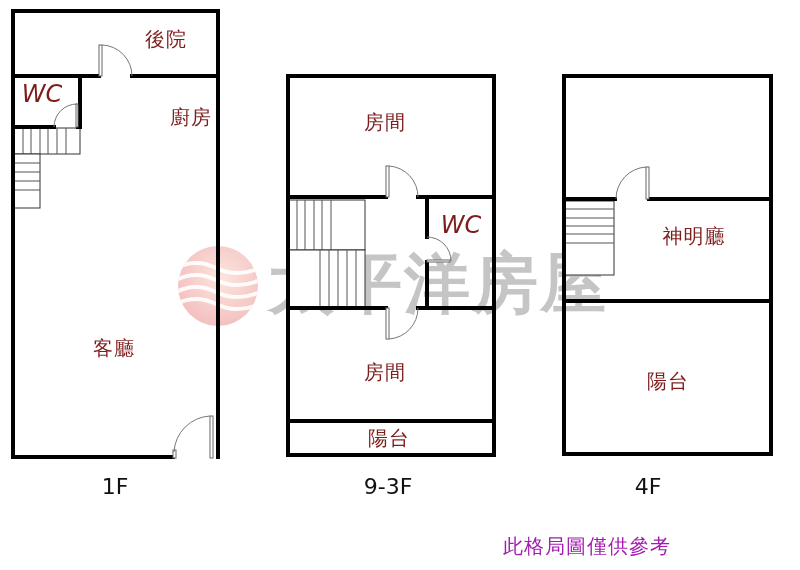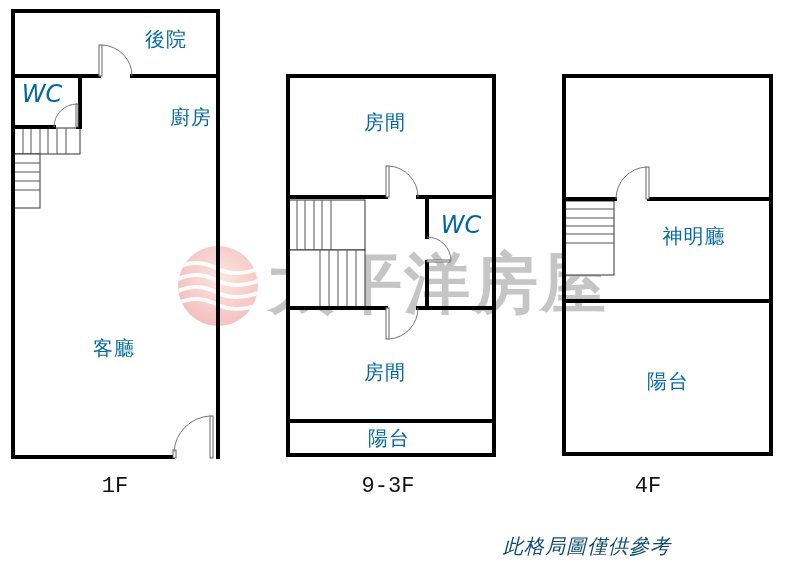--- a/index.html
+++ b/index.html
@@ -4,26 +4,26 @@
   <style>
     html, body { margin: 0; padding: 0; background: #ffffff; }
     body { width: 800px; height: 570px; position: relative; overflow: hidden;
            font-family: "DejaVu Sans", "Liberation Sans", sans-serif; }
     svg.plan { position: absolute; left: 0; top: 0; width: 800px; height: 570px; }
     .wall { stroke: #000; stroke-width: 4; fill: none; stroke-linecap: square; }
     .thin { stroke: #555; stroke-width: 1; fill: none; }
     .stair { stroke: #333; stroke-width: 1; fill: #fff; }
     .door-arc { stroke: #777; stroke-width: 1; fill: none; }
     .door-leaf { stroke: #666; stroke-width: 1; fill: #fff; }
-    .label { position: absolute; color: #0369a1; font-size: 20px; white-space: nowrap;
+    .label { position: absolute; color: #7f1d1d; font-size: 20px; white-space: nowrap;
              transform: translate(-50%, -50%); letter-spacing: 1px; }
     .label.wc { font-size: 24px; letter-spacing: 0; font-style: italic; }
     .floor-label { position: absolute; font-size: 22px; color: #111;
-                   transform: translate(-50%, -50%); font-family: Liberation Mono, monospace; }
-    .note { position: absolute; left: 503px; top: 533px; font-size: 20px; color: #0c4a6e; letter-spacing: 1px; font-style: italic; }
+                   transform: translate(-50%, -50%); }
+    .note { position: absolute; left: 503px; top: 533px; font-size: 20px; color: #a21caf; letter-spacing: 1px; }
     .wm-text { position: absolute; left: 268px; top: 250px; font-family: "DejaVu Serif", serif;
                font-size: 66px; font-weight: bold; color: rgba(150,150,150,0.55); letter-spacing: 2px;
                line-height: 1; }
     .wm-logo { position: absolute; left: 176px; top: 244px; width: 84px; height: 84px; }
   </style>
 </head>
 <body>
 
 <svg class="wm-logo" viewBox="0 0 84 84">
   <defs>

